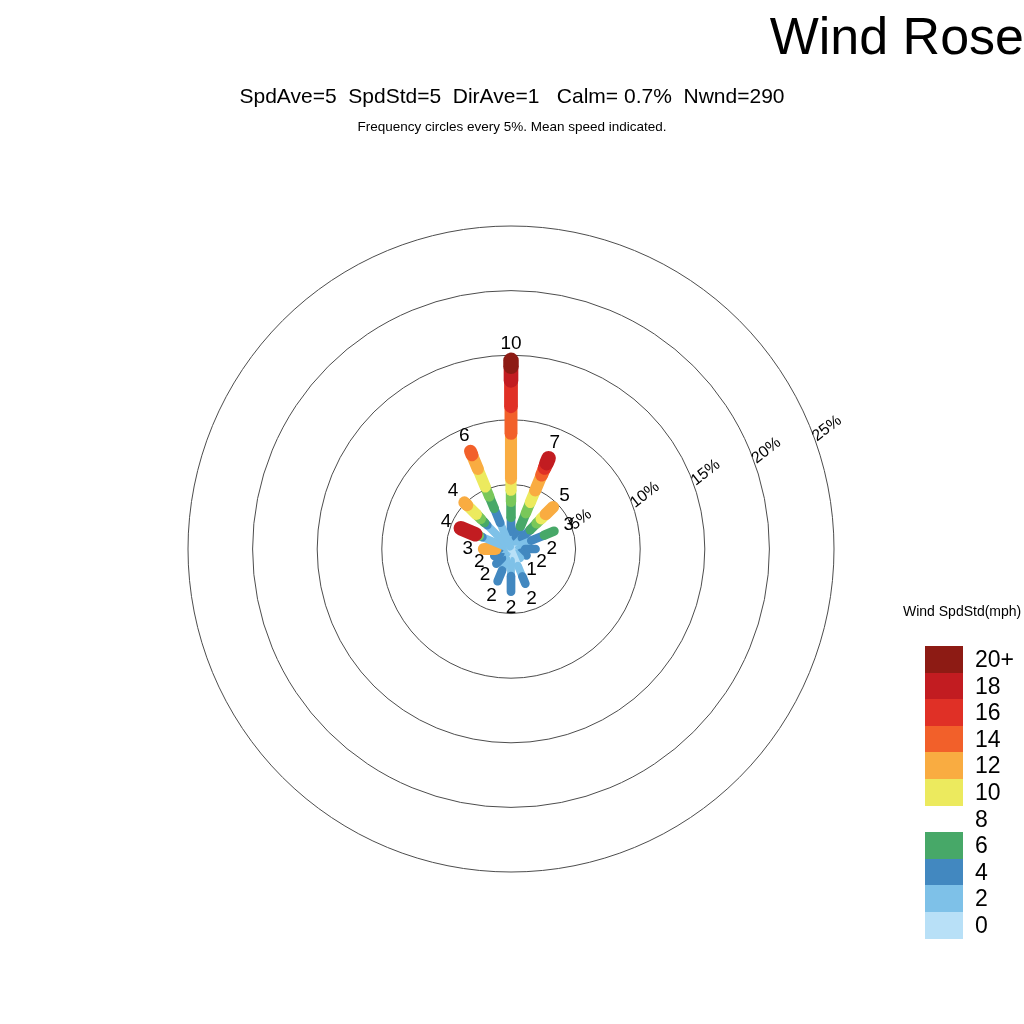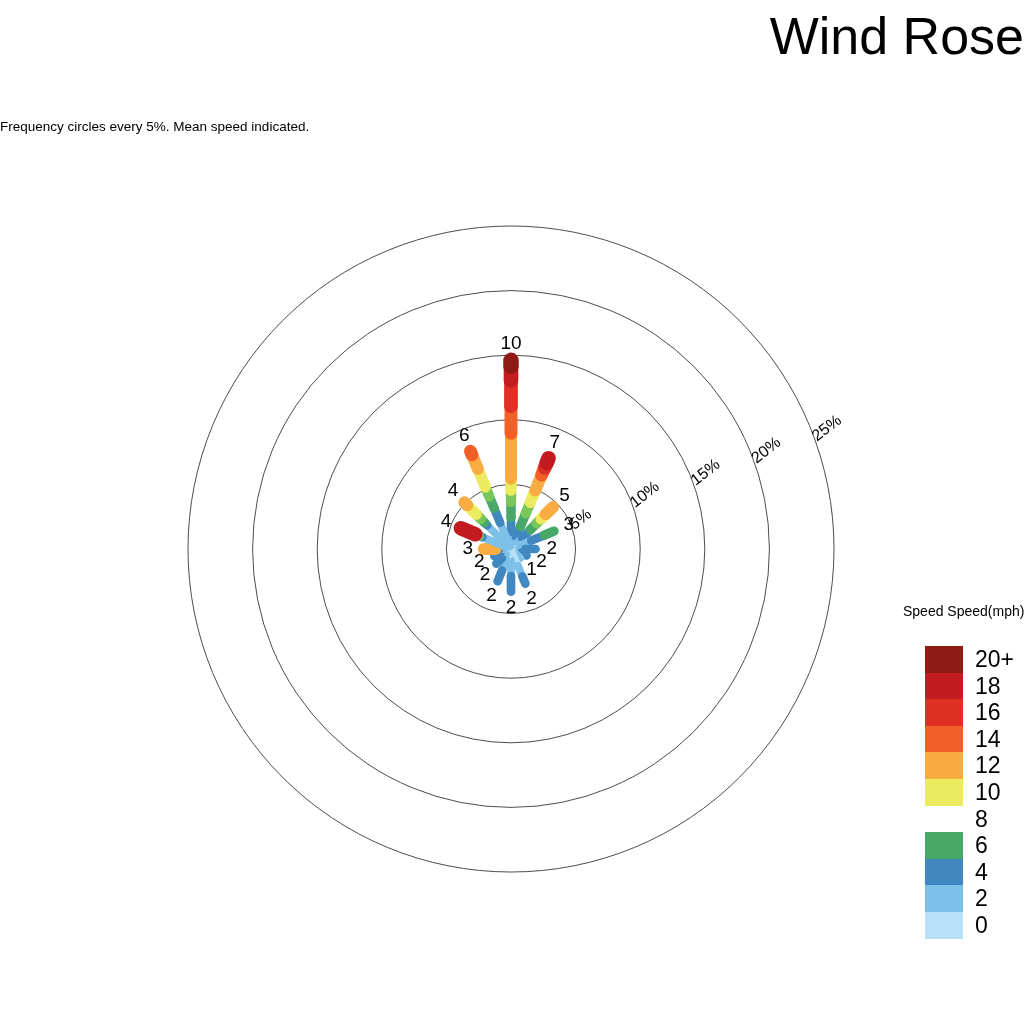--- a/index.html
+++ b/index.html
@@ -12,21 +12,21 @@
   #chart-root{position:absolute;inset:0;}
   .title{
     position:absolute;top:6px;left:0;width:1024px;text-align:right;
     font-size:52px;font-weight:400;color:#000;letter-spacing:0px;
   }
   .stats{
     position:absolute;top:84px;left:0;width:1024px;text-align:center;
     font-size:21px;color:#000;white-space:pre;
   }
   .subnote{
-    position:absolute;top:119px;left:0;width:1024px;
+    position:absolute;top:119px;left:0;width:1024px;text-align:center;
     font-size:13.5px;color:#000;
   }
   svg.rose{position:absolute;top:0;left:0;}
   .ring{fill:none;stroke:#4d4d4d;stroke-width:1;}
   .ringlabel{font-size:16px;fill:#000;font-family:"Liberation Sans","DejaVu Sans",sans-serif;}
   .petalnum{font-size:19px;fill:#000;font-family:"Liberation Sans","DejaVu Sans",sans-serif;}
   .legend-title{
     position:absolute;font-size:14px;color:#000;white-space:nowrap;
     left:903px;top:603px;
   }
@@ -38,20 +38,21 @@
     width:52px;text-align:left;line-height:26.6px;
     font-family:"Liberation Sans","DejaVu Sans",sans-serif;
   }
 </style>
 </head>
 <body>
 
 <div id="chart-root">
 
   <div class="title">Wind Rose</div>
+  <div class="stats">SpdAve=5  SpdStd=5  DirAve=1   Calm= 0.7%  Nwnd=290</div>
   <div class="subnote">Frequency circles every 5%. Mean speed indicated.</div>
 
   <svg class="rose" width="1024" height="1024">
     <g id="rings-group">
         <circle cx="511" cy="549" r="64.6" class="ring"></circle>
         <circle cx="511" cy="549" r="129.2" class="ring"></circle>
         <circle cx="511" cy="549" r="193.8" class="ring"></circle>
         <circle cx="511" cy="549" r="258.4" class="ring"></circle>
         <circle cx="511" cy="549" r="323" class="ring"></circle>
       </g>
@@ -156,21 +157,21 @@
         <text x="491.47013371268" y="596.149268062181" class="petalnum" text-anchor="middle" dominant-baseline="middle">2</text>
         <text x="484.96291410314893" y="575.0370858968511" class="petalnum" text-anchor="middle" dominant-baseline="middle">2</text>
         <text x="479.3682125658786" y="562.102315357316" class="petalnum" text-anchor="middle" dominant-baseline="middle">2</text>
         <text x="467.718" y="549" class="petalnum" text-anchor="middle" dominant-baseline="middle">3</text>
         <text x="445.9459465977502" y="522.0537287934446" class="petalnum" text-anchor="middle" dominant-baseline="middle">4</text>
         <text x="452.98754545789325" y="490.98754545789325" class="petalnum" text-anchor="middle" dominant-baseline="middle">4</text>
         <text x="464.2766490088168" y="436.19985235756695" class="petalnum" text-anchor="middle" dominant-baseline="middle">6</text>
       </g>
   </svg>
 
-  <div class="legend-title">Speed Speed(mph)</div>
+  <div class="legend-title">Wind SpdStd(mph)</div>
   <div class="legend-wrap" id="legend-wrap">
       <div class="legend-row">
         <span class="legend-swatch" style="background: rgb(141, 27, 20);"></span>
         <span class="legend-label">20+</span>
       </div>
       <div class="legend-row">
         <span class="legend-swatch" style="background: rgb(194, 28, 33);"></span>
         <span class="legend-label">18</span>
       </div>
       <div class="legend-row">

